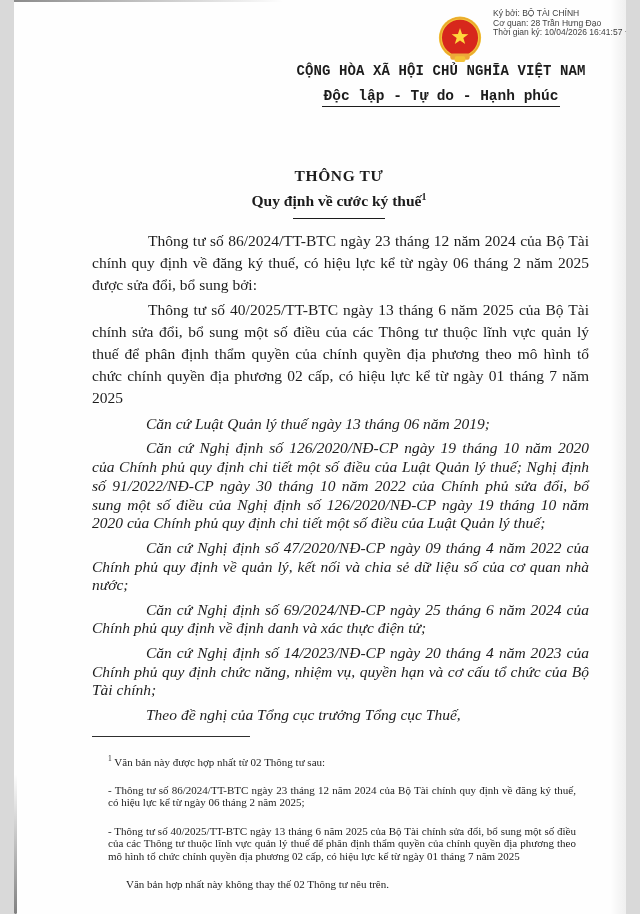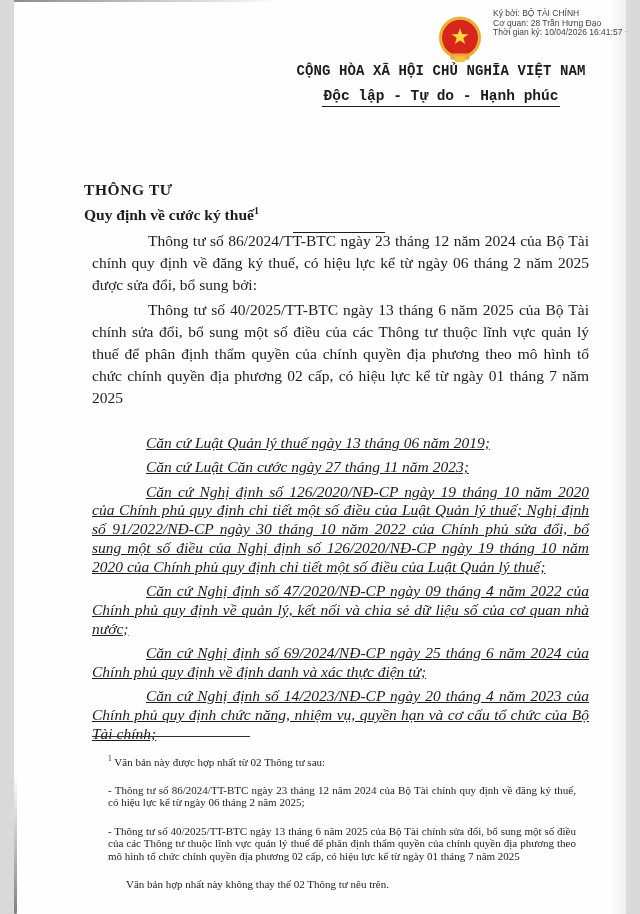--- a/index.html
+++ b/index.html
@@ -26,30 +26,30 @@
   .stamp-lines { margin-left:11px; font-family:"Liberation Sans", sans-serif;
     font-size:8.5px; line-height:9.6px; color:#3f3f3f; white-space:nowrap; }
 
   
   .header { position:absolute; top:63px; left:272px; width:310px; text-align:center; font-weight:bold;font-family:Liberation Mono, monospace; }
   .national-title { font-size:14px; line-height:17px; letter-spacing:.1px; }
   .motto { display:inline-block; font-size:14.5px; line-height:17px; margin-top:8px;
     padding:0 2px 1px; border-bottom:1.6px solid #1c1c1c; }
 
   
-  .doc-title { position:absolute; top:180px; left:70px; width:510px; text-align:left; font-weight:bold; }
+  .doc-title { position:absolute; top:166px; left:70px; width:510px; text-align:center; font-weight:bold; }
   .doc-type { font-size:15.5px; line-height:19px; letter-spacing:.6px; }
   .doc-subject { font-size:15.5px; line-height:20px; margin-top:2px; }
   .doc-subject sup { font-size:10px; }
   .title-rule { width:92px; border:0; border-top:1.6px solid #1c1c1c; margin:7px auto 0; }
 
   
   .body { position:absolute; top:230px; left:78px; width:497px; font-size:15.5px; text-align:justify; }
   .para { margin:0 0 3px; text-indent:56px; line-height:22px; }
-  .recitals { margin-top:25px; font-style:italic;text-decoration:underline; }
+  .recitals { margin-top:6px; font-style:italic; }
   .recital { margin:0 0 5.5px; text-indent:54px; line-height:18.8px; }
 
   
   .footnotes { position:absolute; top:736px; left:78px; width:500px;
     font-size:11px; line-height:12.4px; text-align:justify; }
   .fn-rule { width:158px; border:0; border-top:1.2px solid #2e2e2e; margin:0 0 5px; }
   .fn { margin:16px; }
   .fn sup { font-size:7.5px; }
   .fn-item { }
   .fn-closing { text-indent:18px; }
@@ -89,25 +89,25 @@
     <div class="doc-subject"><span>Quy định về cước ký thuế</span><sup>1</sup></div>
     <hr class="title-rule">
   </div>
 
   <div class="body">
     <p class="para">Thông tư số 86/2024/TT-BTC ngày 23 tháng 12 năm 2024 của Bộ Tài chính quy định về đăng ký thuế, có hiệu lực kể từ ngày 06 tháng 2 năm 2025 được sửa đổi, bổ sung bởi:</p>
     <p class="para">Thông tư số 40/2025/TT-BTC ngày 13 tháng 6 năm 2025 của Bộ Tài chính sửa đổi, bổ sung một số điều của các Thông tư thuộc lĩnh vực quản lý thuế để phân định thẩm quyền của chính quyền địa phương theo mô hình tổ chức chính quyền địa phương 02 cấp, có hiệu lực kể từ ngày 01 tháng 7 năm 2025</p>
 
     <div class="recitals">
       <p class="recital">Căn cứ Luật Quản lý thuế ngày 13 tháng 06 năm 2019;</p>
-      <p class="recital">Căn cứ Luật Căn cước ngày 27 tháng 11 năm 2023;</p>
       <p class="recital">Căn cứ Nghị định số 126/2020/NĐ-CP ngày 19 tháng 10 năm 2020 của Chính phủ quy định chi tiết một số điều của Luật Quản lý thuế; Nghị định số 91/2022/NĐ-CP ngày 30 tháng 10 năm 2022 của Chính phủ sửa đổi, bổ sung một số điều của Nghị định số 126/2020/NĐ-CP ngày 19 tháng 10 năm 2020 của Chính phủ quy định chi tiết một số điều của Luật Quản lý thuế;</p>
       <p class="recital">Căn cứ Nghị định số 47/2020/NĐ-CP ngày 09 tháng 4 năm 2022 của Chính phủ quy định về quản lý, kết nối và chia sẻ dữ liệu số của cơ quan nhà nước;</p>
       <p class="recital">Căn cứ Nghị định số 69/2024/NĐ-CP ngày 25 tháng 6 năm 2024 của Chính phủ quy định về định danh và xác thực điện tử;</p>
       <p class="recital">Căn cứ Nghị định số 14/2023/NĐ-CP ngày 20 tháng 4 năm 2023 của Chính phủ quy định chức năng, nhiệm vụ, quyền hạn và cơ cấu tổ chức của Bộ Tài chính;</p>
+      <p class="recital">Theo đề nghị của Tổng cục trưởng Tổng cục Thuế,</p>
     </div>
   </div>
 
   <div class="footnotes">
     <hr class="fn-rule">
     <p class="fn"><sup>1</sup><span> Văn bản này được hợp nhất từ 02 Thông tư sau:</span></p>
     <p class="fn fn-item">- Thông tư số 86/2024/TT-BTC ngày 23 tháng 12 năm 2024 của Bộ Tài chính quy định về đăng ký thuế, có hiệu lực kể từ ngày 06 tháng 2 năm 2025;</p>
     <p class="fn fn-item">- Thông tư số 40/2025/TT-BTC ngày 13 tháng 6 năm 2025 của Bộ Tài chính sửa đổi, bổ sung một số điều của các Thông tư thuộc lĩnh vực quản lý thuế để phân định thẩm quyền của chính quyền địa phương theo mô hình tổ chức chính quyền địa phương 02 cấp, có hiệu lực kể từ ngày 01 tháng 7 năm 2025</p>
     <p class="fn fn-closing">Văn bản hợp nhất này không thay thế 02 Thông tư nêu trên.</p>
   </div>

